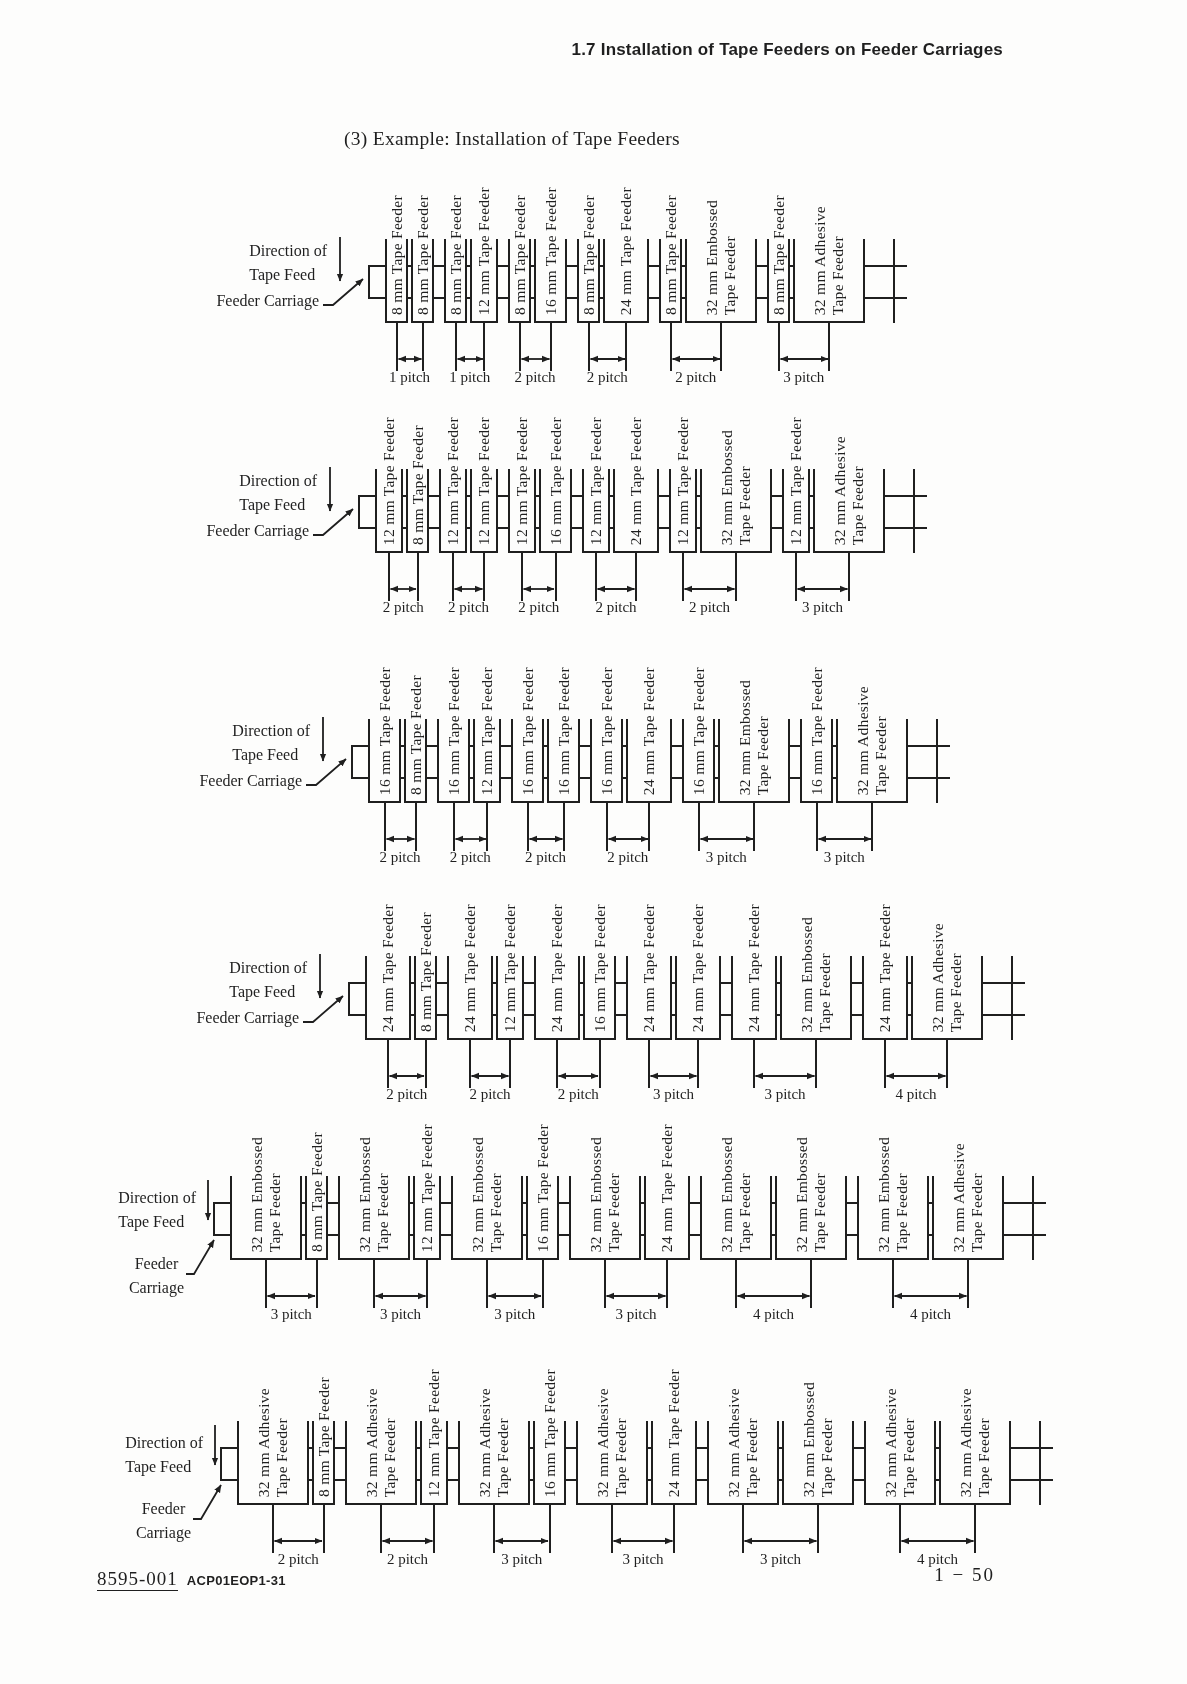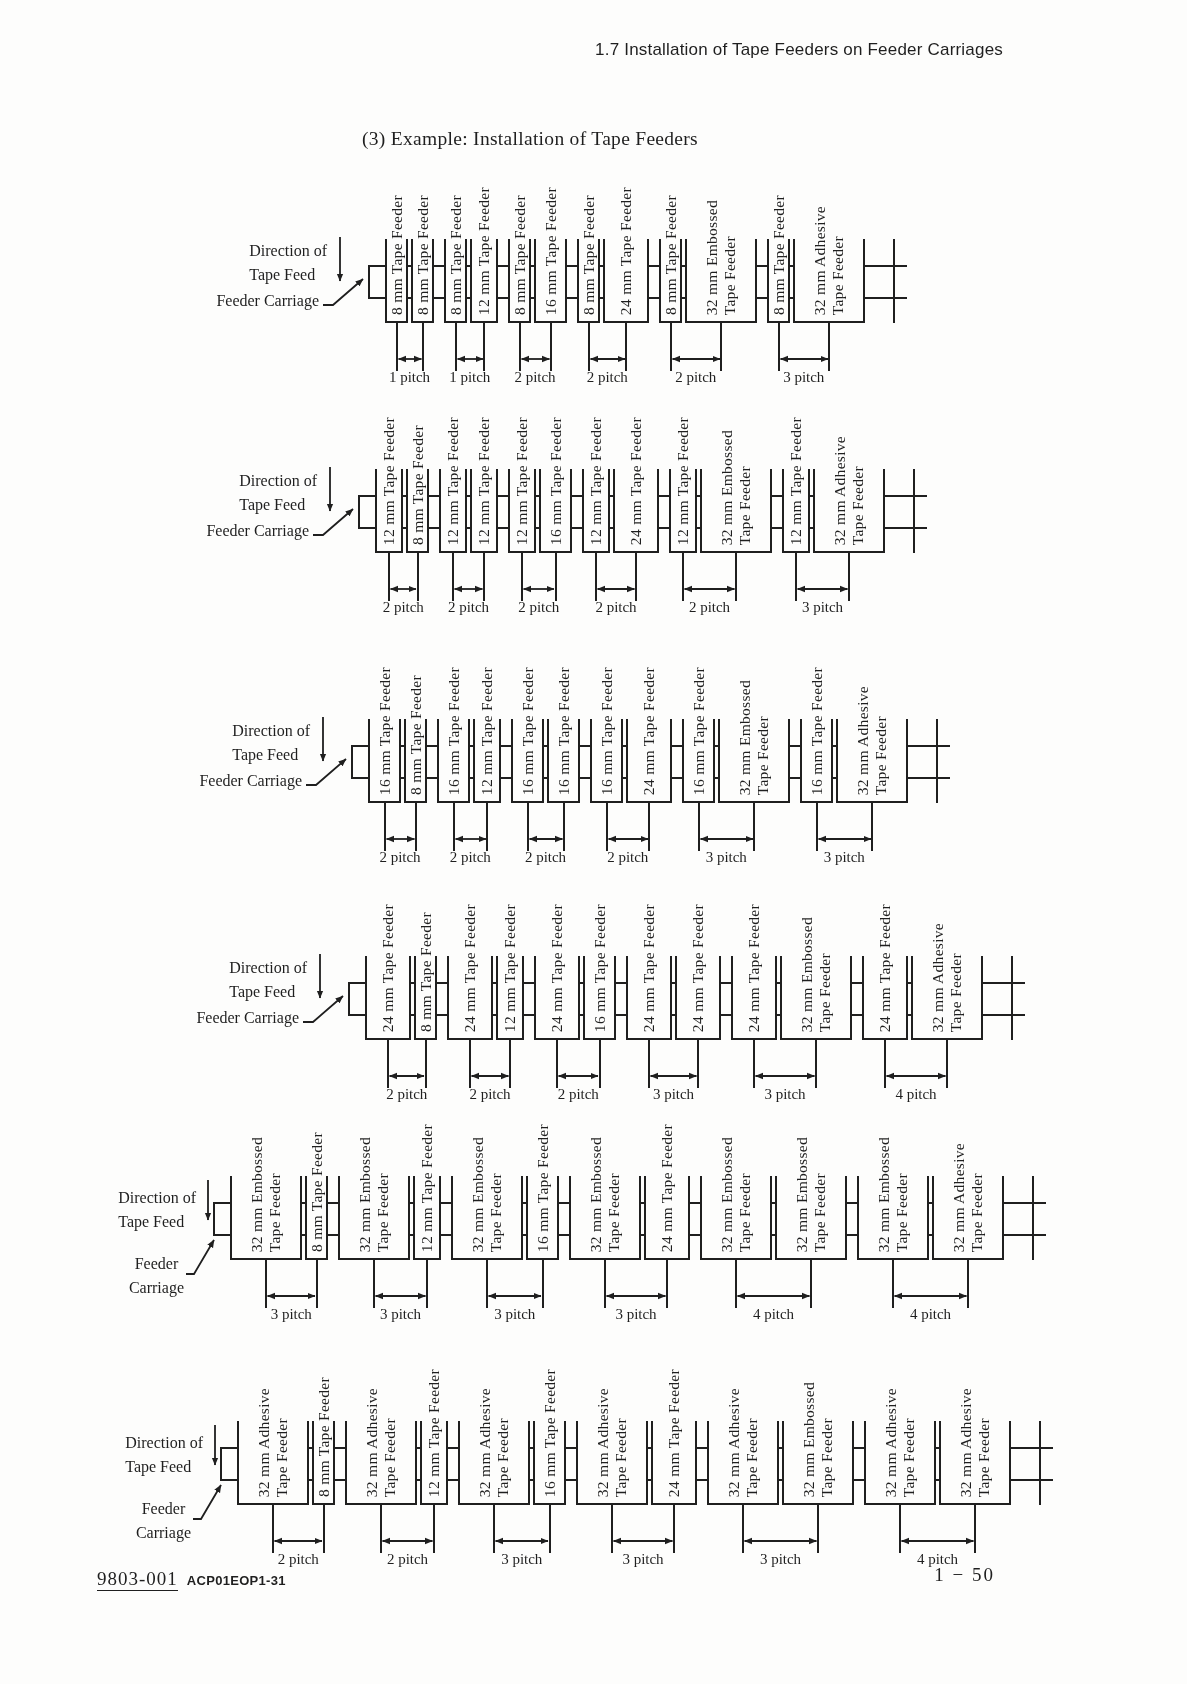--- a/index.html
+++ b/index.html
@@ -2,25 +2,25 @@
 <html><head>
 <meta charset="utf-8">
 <style>
   html,body{margin:0;padding:0;background:#fdfdfc;}
   .page{
     position:relative;width:1187px;height:1684px;background:#fdfdfc;
     font-family:"Liberation Serif", serif;color:#1f1f1f;overflow:hidden;
   }
   .header{
     position:absolute;top:40px;right:184px;
-    font-family:"Liberation Sans", sans-serif;font-size:17px;font-weight:400;
+    font-family:"Liberation Sans", sans-serif;font-size:17px;font-weight:700;
     letter-spacing:0.2px;
   }
   .figure-title{
-    position:absolute;top:128px;left:362px;
+    position:absolute;top:128px;left:344px;
     font-size:19.5px;letter-spacing:0.3px;
   }
   .rail{position:absolute;height:2px;background:#1f1f1f;}
   .endline{position:absolute;width:2px;background:#1f1f1f;}
   .bracket-cap{position:absolute;width:2px;background:#1f1f1f;}
   .feeder-box{
     position:absolute;border:2px solid #1f1f1f;border-top:none;
     background:#fdfdfc;box-sizing:border-box;
   }
   .feeder-label{
@@ -535,16 +535,16 @@
 Carriage</div>
       <svg width="12" height="50" style="position: absolute; left: 209px; top: 1423px; overflow: visible;">
         <line x1="6" y1="2" x2="6" y2="42" stroke="#1f1f1f" stroke-width="1.8" marker-end="url(#ahE)"></line>
       </svg>
       <svg width="36" height="46" style="position: absolute; left: 193px; top: 1477px; overflow: visible;">
         <polyline points="0,42 8,42 28,8" fill="none" stroke="#1f1f1f" stroke-width="1.8" marker-end="url(#ahE)"></polyline>
       </svg>
     </div>
 
   <div class="footer-left">
-    <span class="doc-number">9803-001</span><span class="doc-code">ACP01EOP1-31</span>
+    <span class="doc-number">8595-001</span><span class="doc-code">ACP01EOP1-31</span>
   </div>
   <div class="page-number">1 − 50</div>
 </div>
 
 </body></html>

